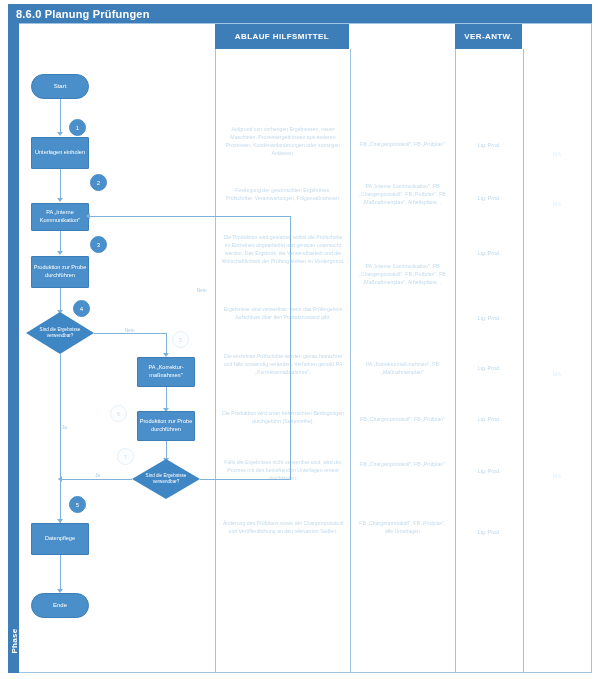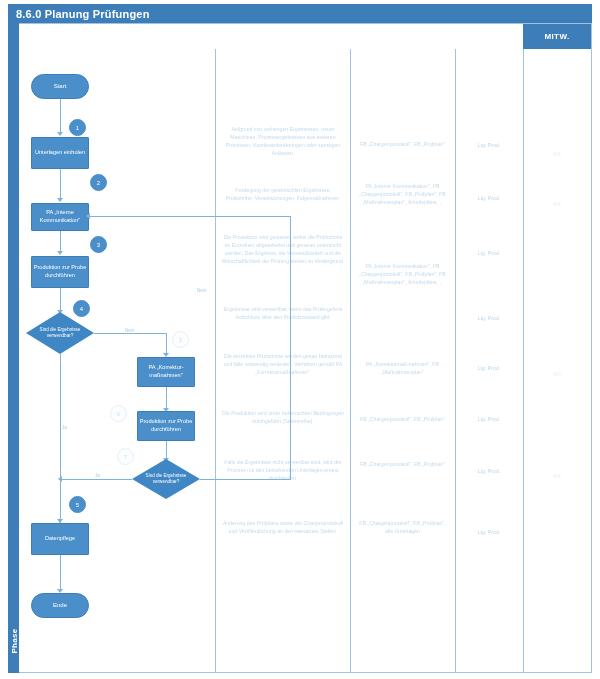--- a/index.html
+++ b/index.html
@@ -115,21 +115,22 @@
 <div class="page">
 
   <div class="title-bar">8.6.0 Planung Prüfungen</div>
 
   <div class="frame"></div>
 
   <div class="phase-band">
     <div class="phase-label">Phase</div>
   </div>
 
-  <div class="col-header" style="left:523px;width:68px;border-right:none;">MITW.</div>
+  <div class="col-header" style="left:215px;width:135px;">ABLAUF HILFSMITTEL</div>
+  <div class="col-header" style="left:455px;width:68px;">VER-ANTW.</div>
 
   <div class="col-sep" style="left:215px;"></div>
   <div class="col-sep" style="left:350px;"></div>
   <div class="col-sep" style="left:455px;"></div>
   <div class="col-sep" style="left:523px;"></div>
 
   <div class="cell desc" style="left:221px;top:125px;width:124px;">Aufgrund von vorherigen Ergebnissen, neuer Maschinen, Prozessergebnissen aus anderen Prozessen, Kundenanforderungen oder sonstigen Anlässen.</div>
   <div class="cell desc" style="left:221px;top:186px;width:124px;">Festlegung der gewünschten Ergebnisse, Prüfschritte, Verantwortungen, Folgemaßnahmen.</div>
   <div class="cell desc" style="left:221px;top:233px;width:124px;">Die Produktion wird gestartet, wobei die Prüfschritte im Einzelnen abgearbeitet und genauer untersucht werden. Das Ergebnis, die Verwendbarkeit und die Wirtschaftlichkeit der Prüfung stehen im Vordergrund.</div>
   <div class="cell desc" style="left:221px;top:305px;width:124px;">Ergebnisse sind verwertbar, wenn das Prüfergebnis Aufschluss über den Produktzustand gibt.</div>

